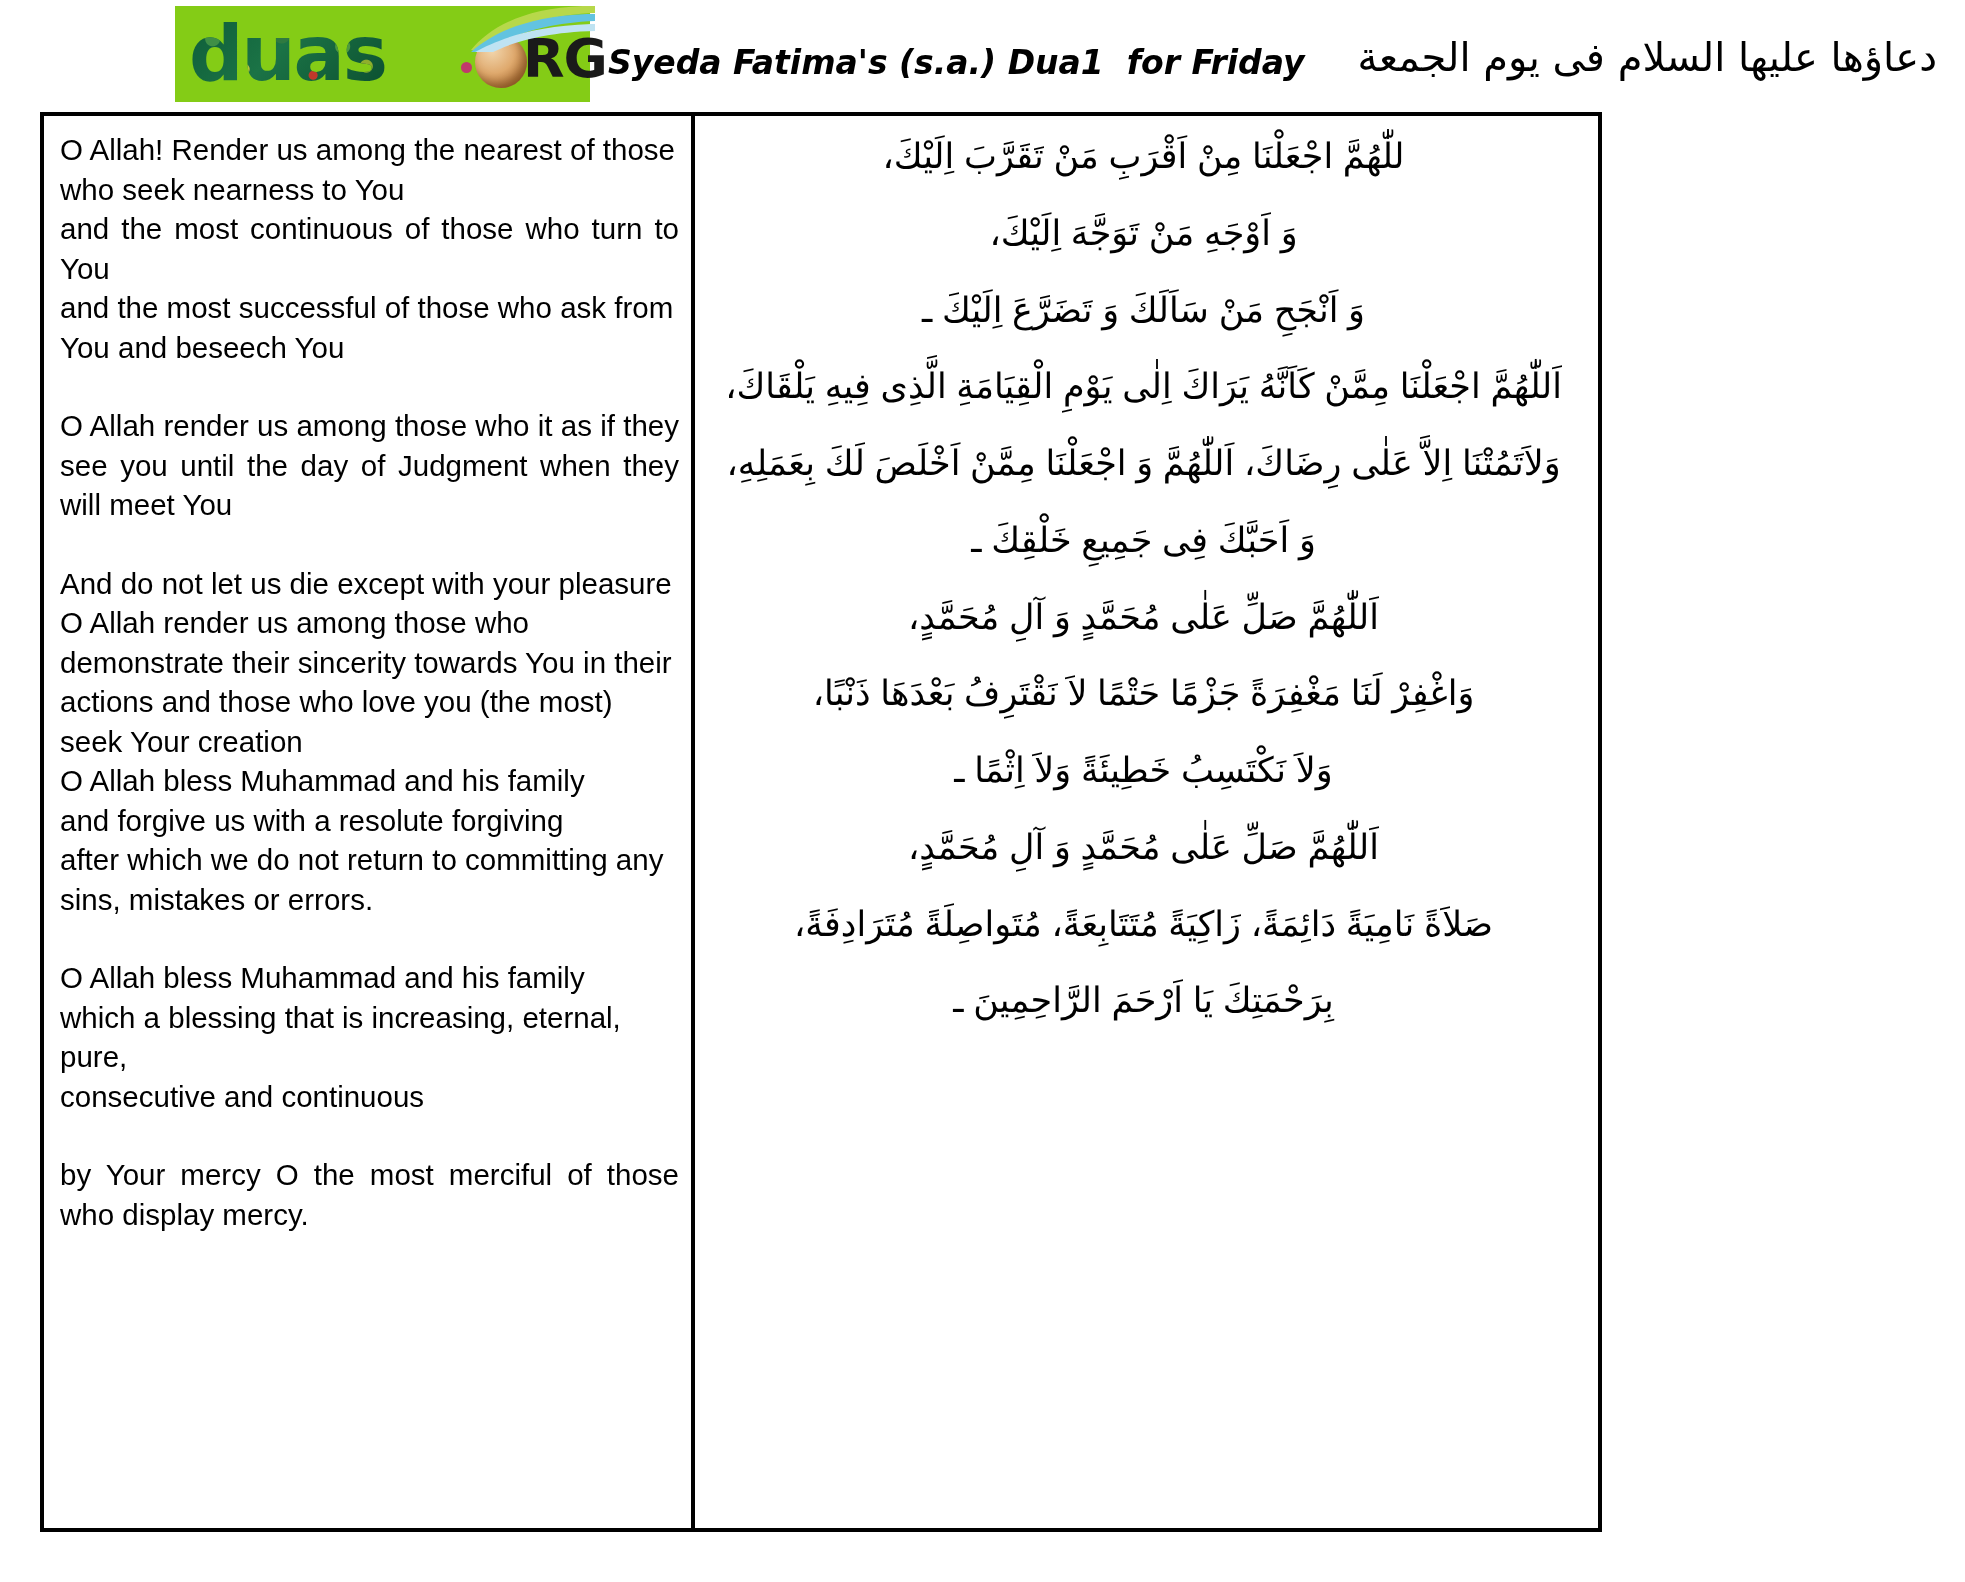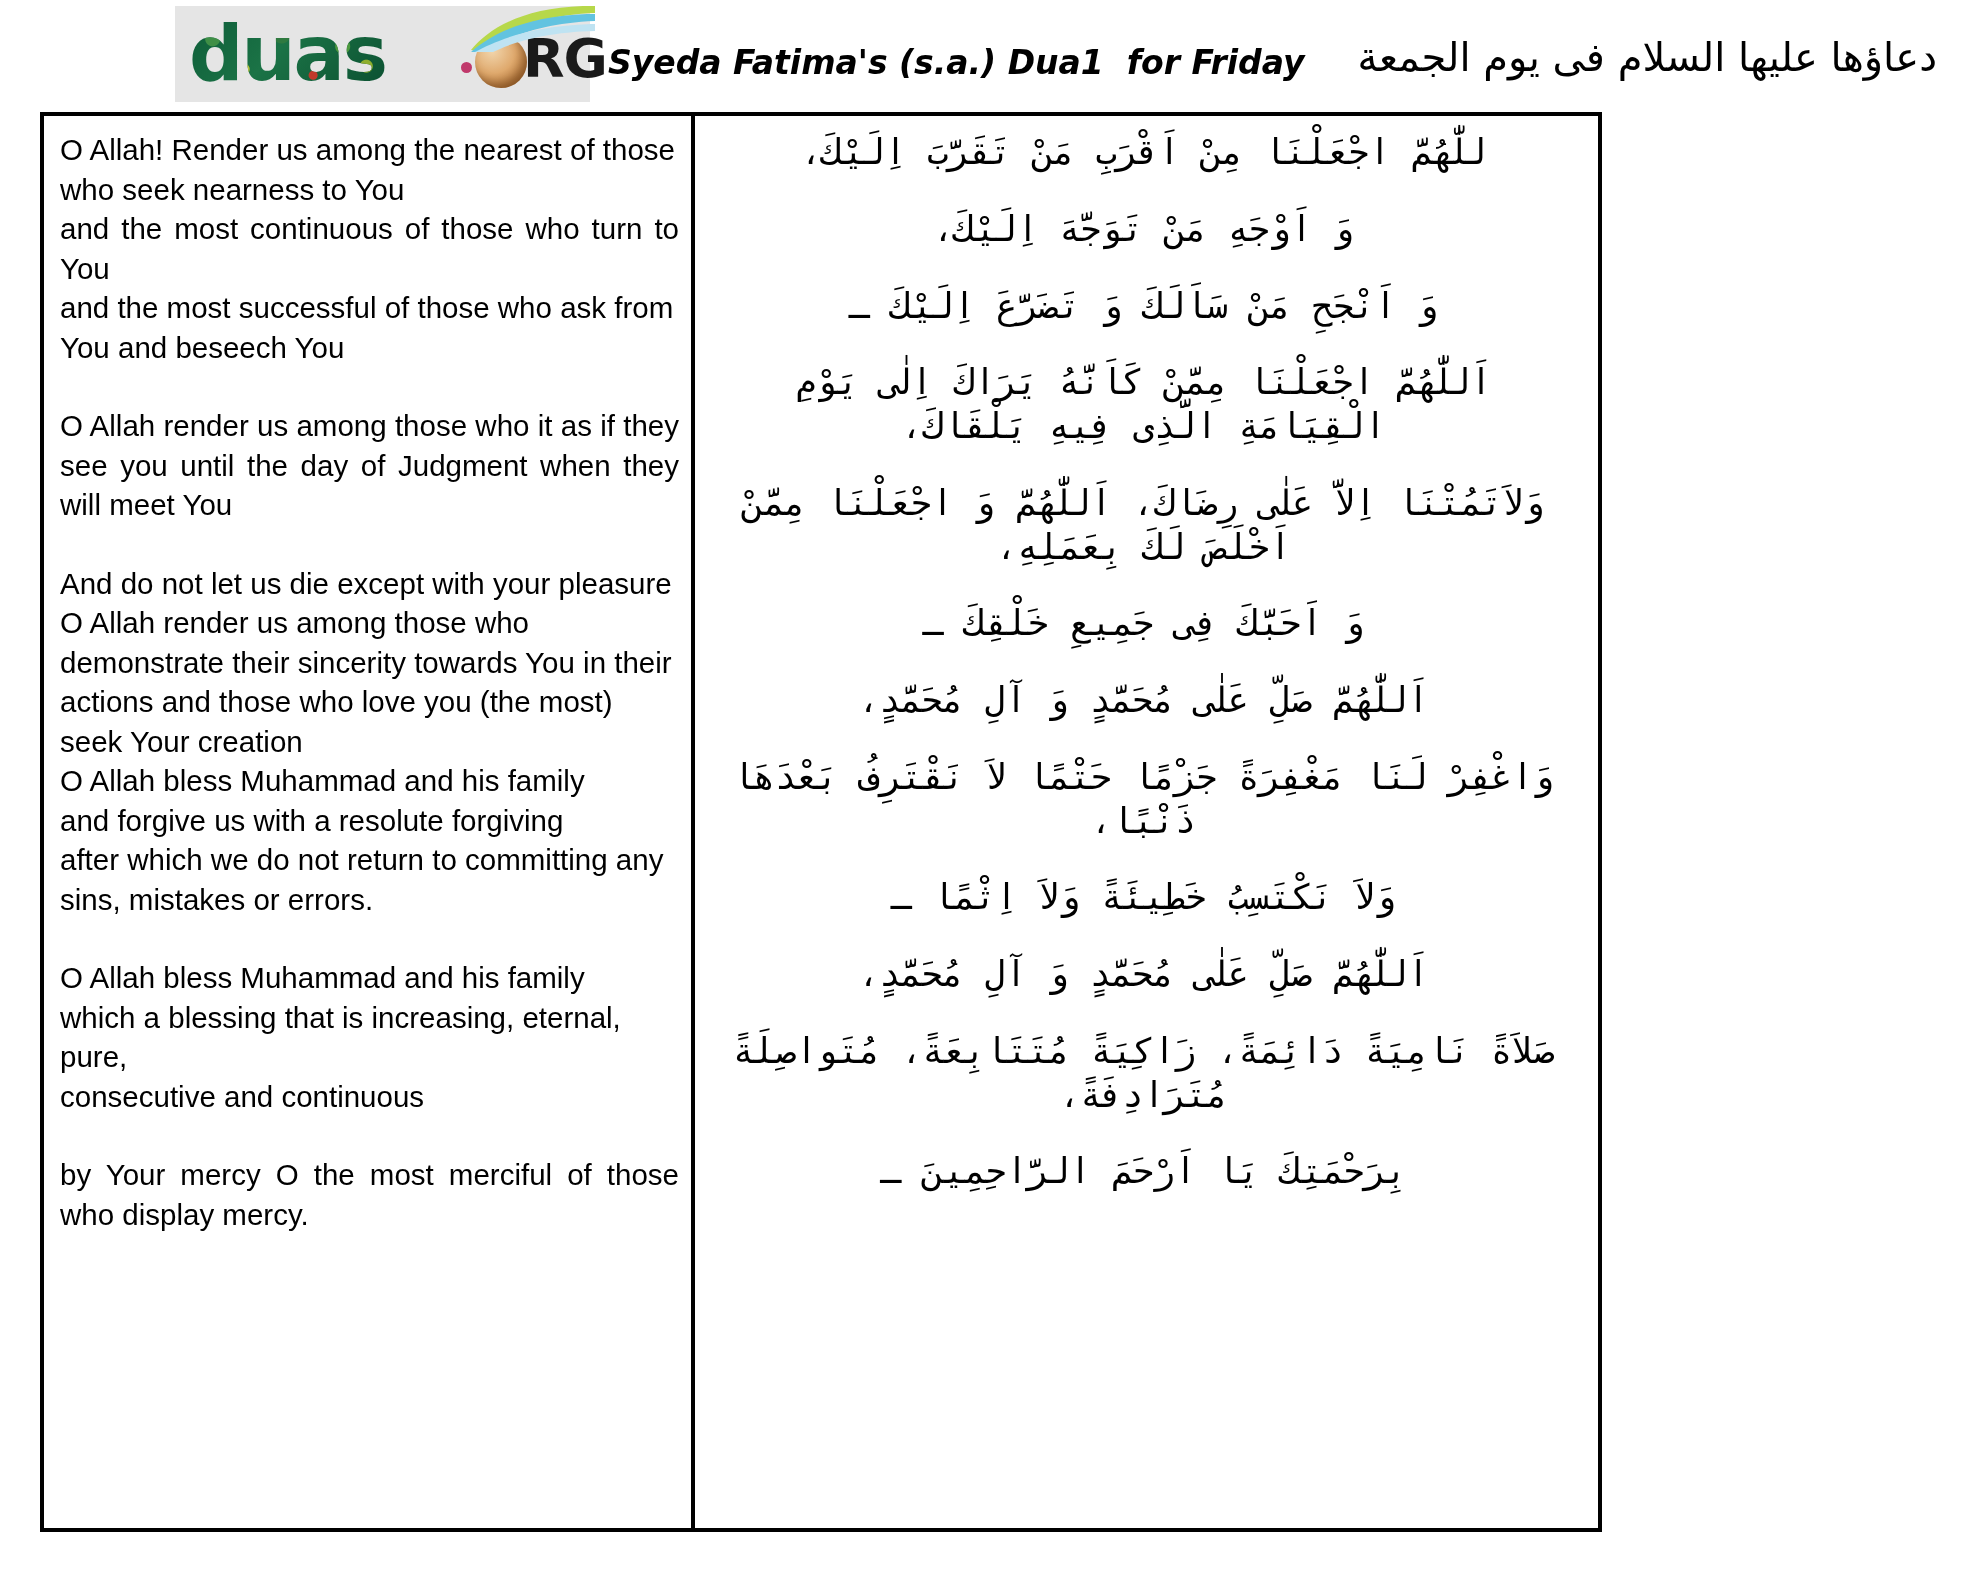--- a/index.html
+++ b/index.html
@@ -28,21 +28,21 @@
   }
 
   
   .logo {
     position: relative;
     width: 415px;
     height: 96px;
     flex: 0 0 auto;
     display: flex;
     align-items: center;
-    background: #e5e5e5;
+    background: #84cc16;
   }
   .logo-word {
     position: relative;
     display: inline-block;
     font-family: "DejaVu Sans", sans-serif;
     font-weight: bold;
     font-size: 76px;
     letter-spacing: -2px;
     line-height: 1;
     margin-left: 14px;
@@ -161,21 +161,21 @@
     font-size: 29.5px;
     line-height: 39.5px;
     color: #000;
     margin: 0;
   }
   .en-para.just { text-align: justify; text-align-last: left; }
   .en-gap { height: 39px; }
 
   
   .ar-line {
-    font-family: Liberation Mono, monospace;
+    font-family: Liberation Sans, sans-serif;
     font-size: 35px;
     line-height: 1.25;
     text-align: center;
     color: #000;
     margin: 0 0 33px 0;
     direction: rtl;
     unicode-bidi: isolate;
     white-space: normal;
   }
 </style>

